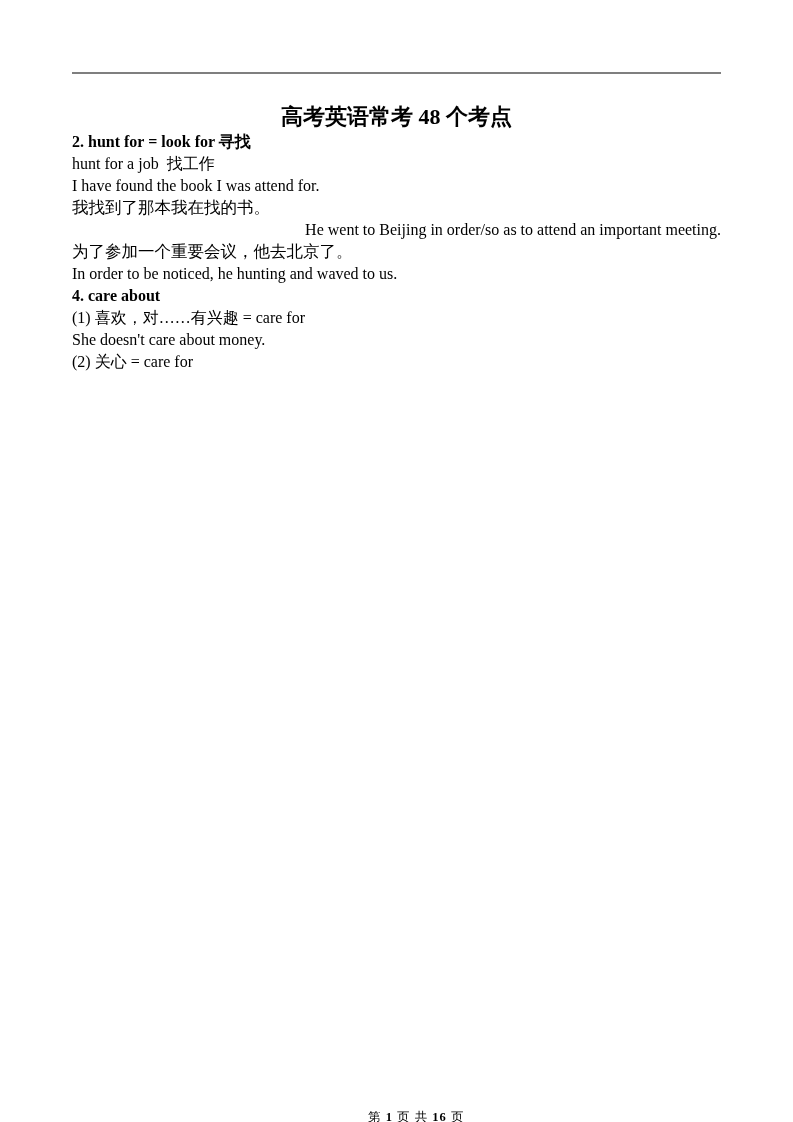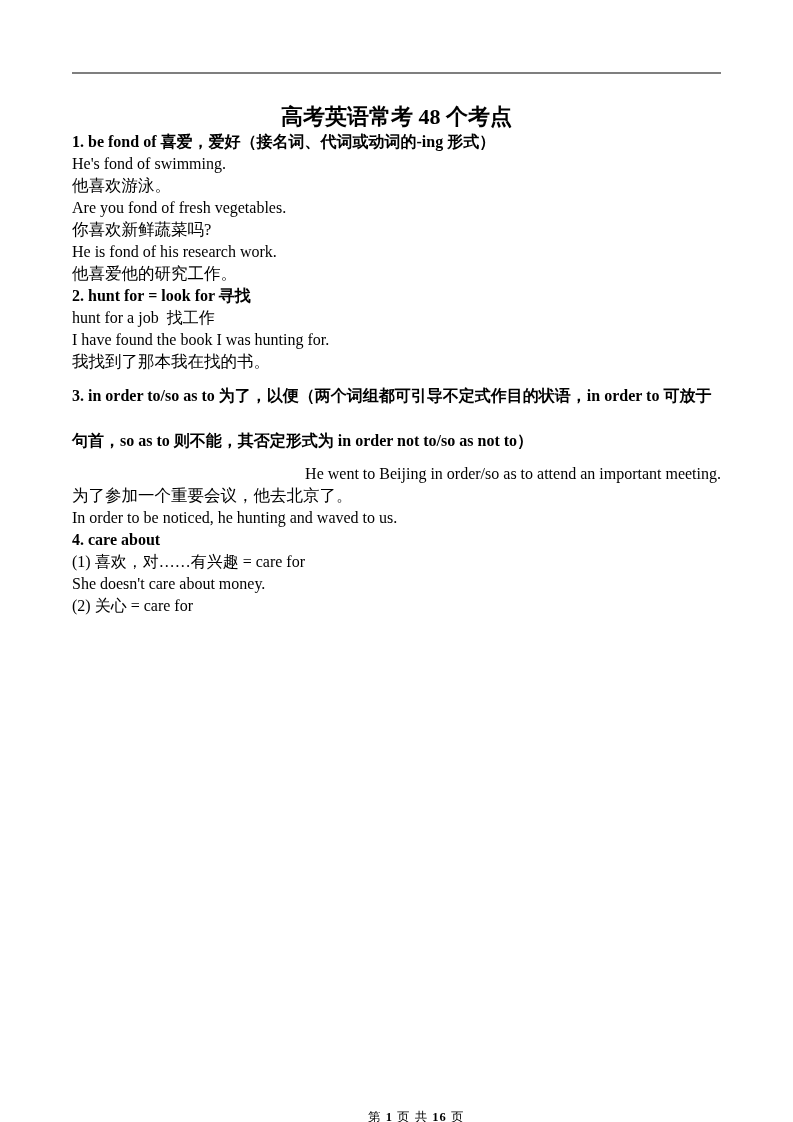--- a/index.html
+++ b/index.html
@@ -77,39 +77,29 @@
 </head>
 <body>
 
 <div class="page">
   <div class="content">
 
     <div class="rule"></div>
 
     <h1 class="doc-title">高考英语常考 48 个考点</h1>
 
-    <section>
-      <h2 class="sec-heading mt28">1. be fond of 喜爱，爱好（接名词、代词或动词的-ing 形式）</h2>
-      <p class="line en mt16">He's fond of swimming.</p>
-      <p class="line zh mt10">他喜欢游泳。</p>
-      <p class="line en mt11">Are you fond of fresh vegetables.</p>
-      <p class="line zh mt5">你喜欢新鲜蔬菜吗?</p>
-      <p class="line en mt17">He is fond of his research work.</p>
-      <p class="line zh mt8">他喜爱他的研究工作。</p>
-    </section>
 
     <section>
       <h2 class="sec-heading mt46">2. hunt for = look for 寻找</h2>
       <p class="line mix mt18">hunt for a job  找工作</p>
-      <p class="line en mt14">I have found the book I was hunting for.</p>
+      <p class="line en mt14">I have found the book I was attend for.</p>
       <p class="line zh mt10">我找到了那本我在找的书。</p>
     </section>
 
     <section>
-      <h2 class="sec-heading loose mt32">3. in order to/so as to 为了，以便（两个词组都可引导不定式作目的状语，in order to 可放于句首，so as to 则不能，其否定形式为 in order not to/so as not to）</h2>
       <p class="line en mt0">He went to Beijing in order/so as to attend an important meeting.</p>
       <p class="line zh mt7">为了参加一个重要会议，他去北京了。</p>
       <p class="line en mt12">In order to be noticed, he hunting and waved to us.</p>
     </section>
 
     <section>
       <h2 class="sec-heading mt26">4. care about</h2>
       <p class="line mix mt8">(1) 喜欢，对……有兴趣 = care for</p>
       <p class="line en mt11">She doesn't care about money.</p>
       <p class="line mix mt46">(2) 关心 = care for</p>

